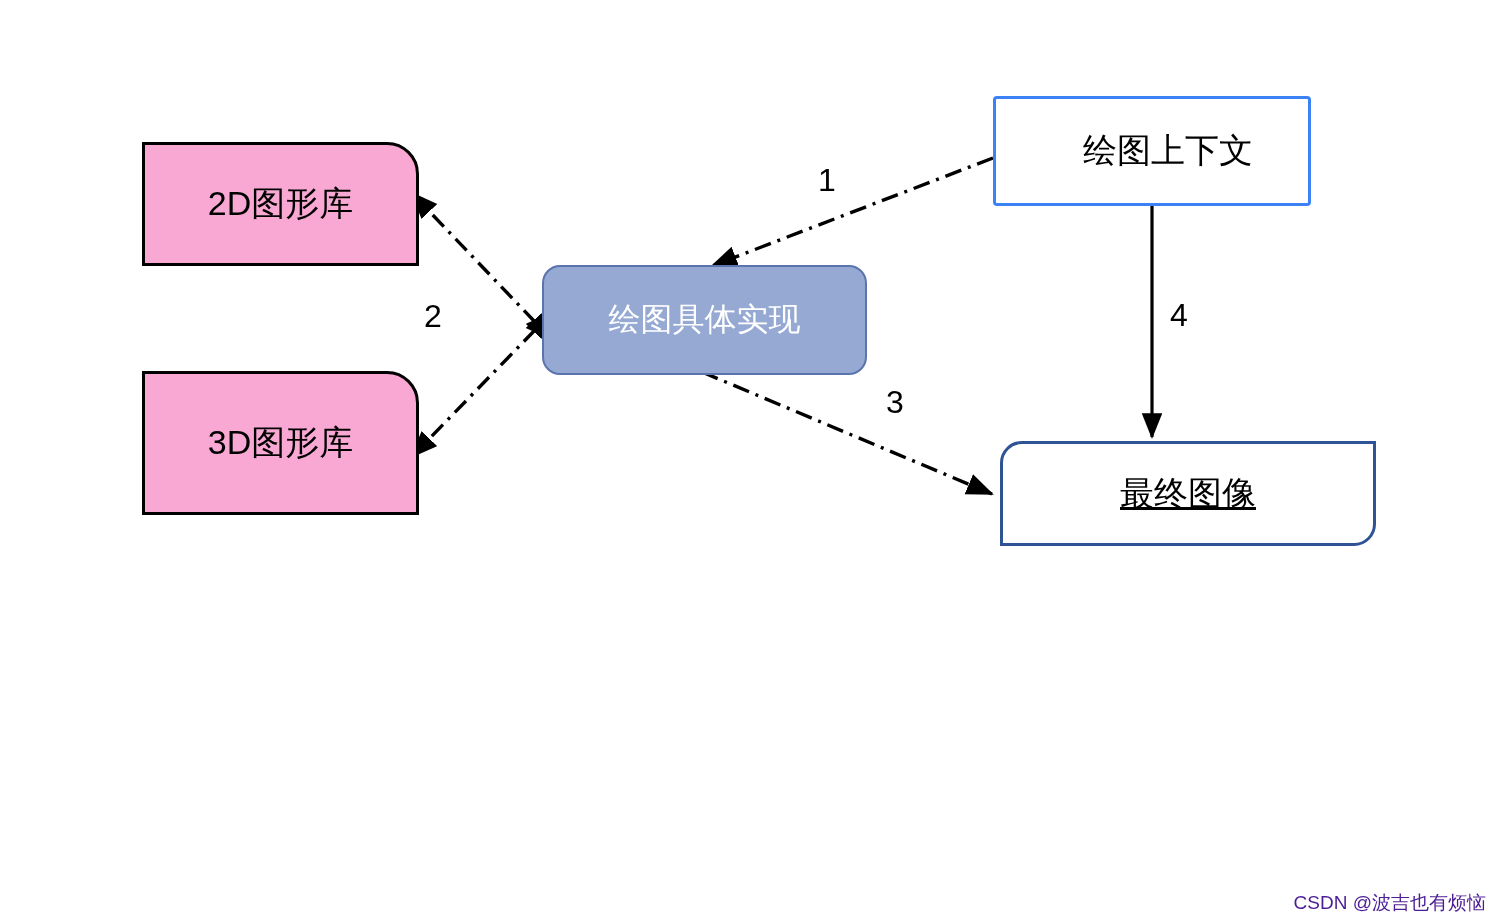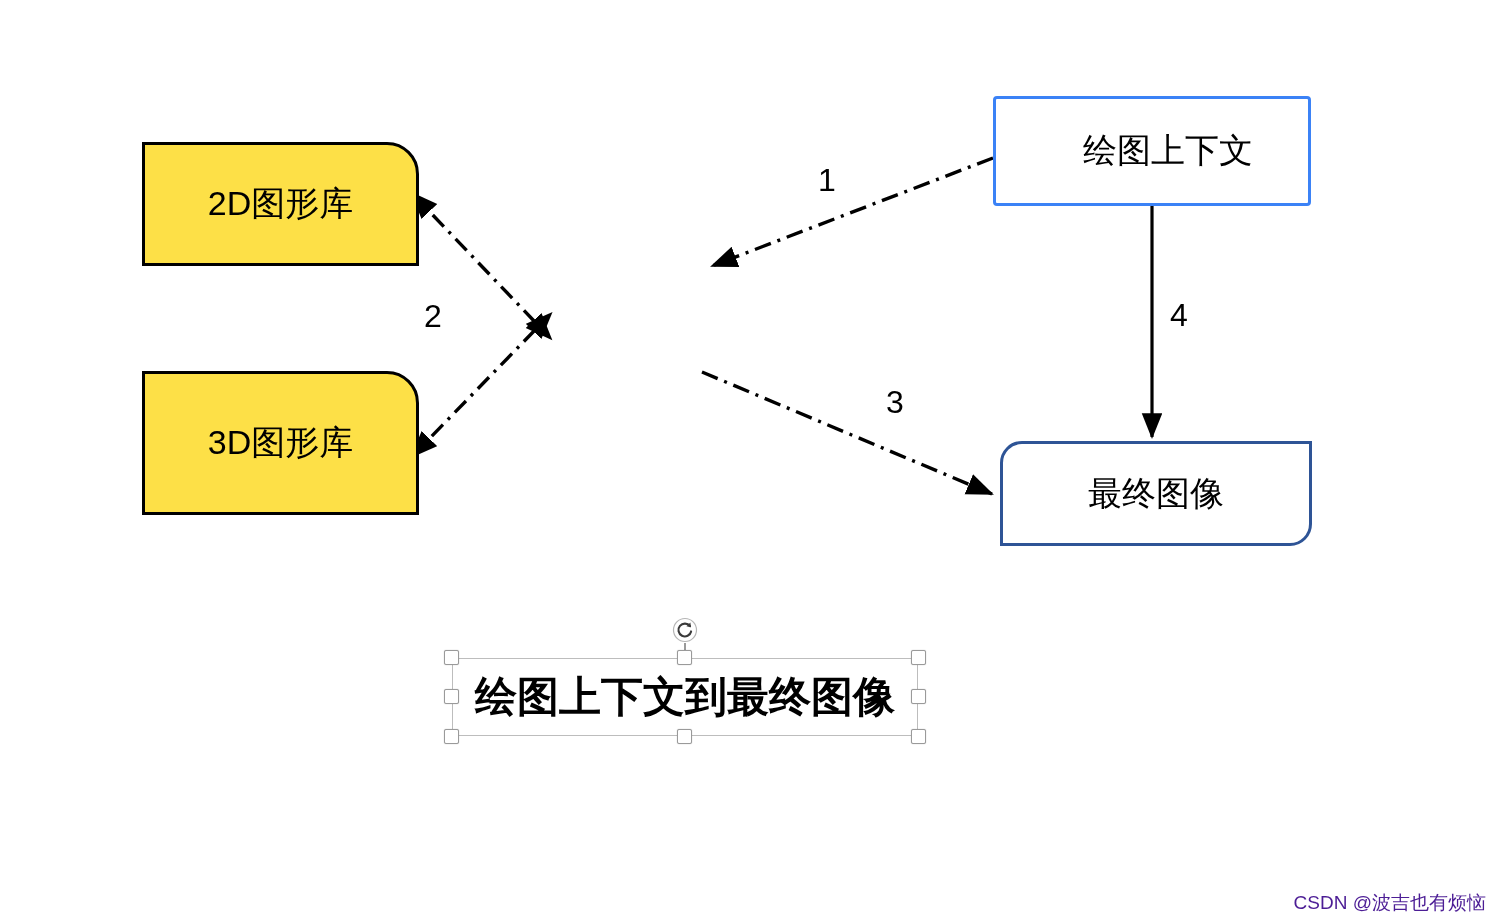--- a/index.html
+++ b/index.html
@@ -27,21 +27,21 @@
     line-height: 1.1;
   }
   .node-label {
     display: block;
     white-space: nowrap;
   }
 
   
   .box-lib {
     border: 3px solid #000000;
-    background: #fde047;
+    background: #f9a8d4;
     border-radius: 0 32px 0 0;
     color: #000000;
     font-size: 34px;
   }
 
   
   .box-impl {
     background: #95A9D3;
     border: 2px solid #5A74AE;
     border-radius: 18px;
@@ -193,48 +193,28 @@
   <div class="conn-label" style="left:1170px; top:297px;">4</div>
 
   <div class="node box-lib" style="left:142px; top:142px; width:277px; height:124px;">
     <span class="node-label">2D图形库</span>
   </div>
 
   <div class="node box-lib" style="left:142px; top:371px; width:277px; height:144px;">
     <span class="node-label">3D图形库</span>
   </div>
 
+  <div class="node box-impl" style="left:542px; top:265px; width:325px; height:110px;">
+    <span class="node-label">绘图具体实现</span>
+  </div>
 
   <div class="node box-ctx" style="left:993px; top:96px; width:318px; height:110px;">
     <span class="node-label">绘图上下文</span>
   </div>
 
-  <div class="node box-final" style="left:1000px; top:441px; width:312px; height:105px;">
+  <div class="node box-final" style="left:1000px; top:441px; width:376px; height:105px;text-decoration:underline;">
     <span class="node-label">最终图像</span>
   </div>
 
-  <div id="selected-textbox">
-    <div class="sel-frame"></div>
-
-    <div class="sel-text">绘图上下文到最终图像</div>
-
-    <div id="rotate-stem"></div>
-    <div id="rotate-handle">
-      <svg width="26" height="26" viewBox="0 0 26 26" xmlns="http://www.w3.org/2000/svg">
-        <circle cx="13" cy="13" r="11.5" fill="#ffffff" stroke="#b5b5b5" stroke-width="1.2"></circle>
-        <path d="M18 9.2 A6.4 6.4 0 1 0 19.1 14.4" fill="none" stroke="#3a3a3a" stroke-width="2.1" stroke-linecap="round"></path>
-        <path d="M18.4 5.6 L18.9 10.2 L14.4 9.3 z" fill="#3a3a3a"></path>
-      </svg>
-    </div>
-
-    <div class="handle h-tl"></div>
-    <div class="handle h-tc"></div>
-    <div class="handle h-tr"></div>
-    <div class="handle h-ml"></div>
-    <div class="handle h-mr"></div>
-    <div class="handle h-bl"></div>
-    <div class="handle h-bc"></div>
-    <div class="handle h-br"></div>
-  </div>
 
   <div id="watermark">CSDN @波吉也有烦恼</div>
 
 </div>
 
 </body></html>

